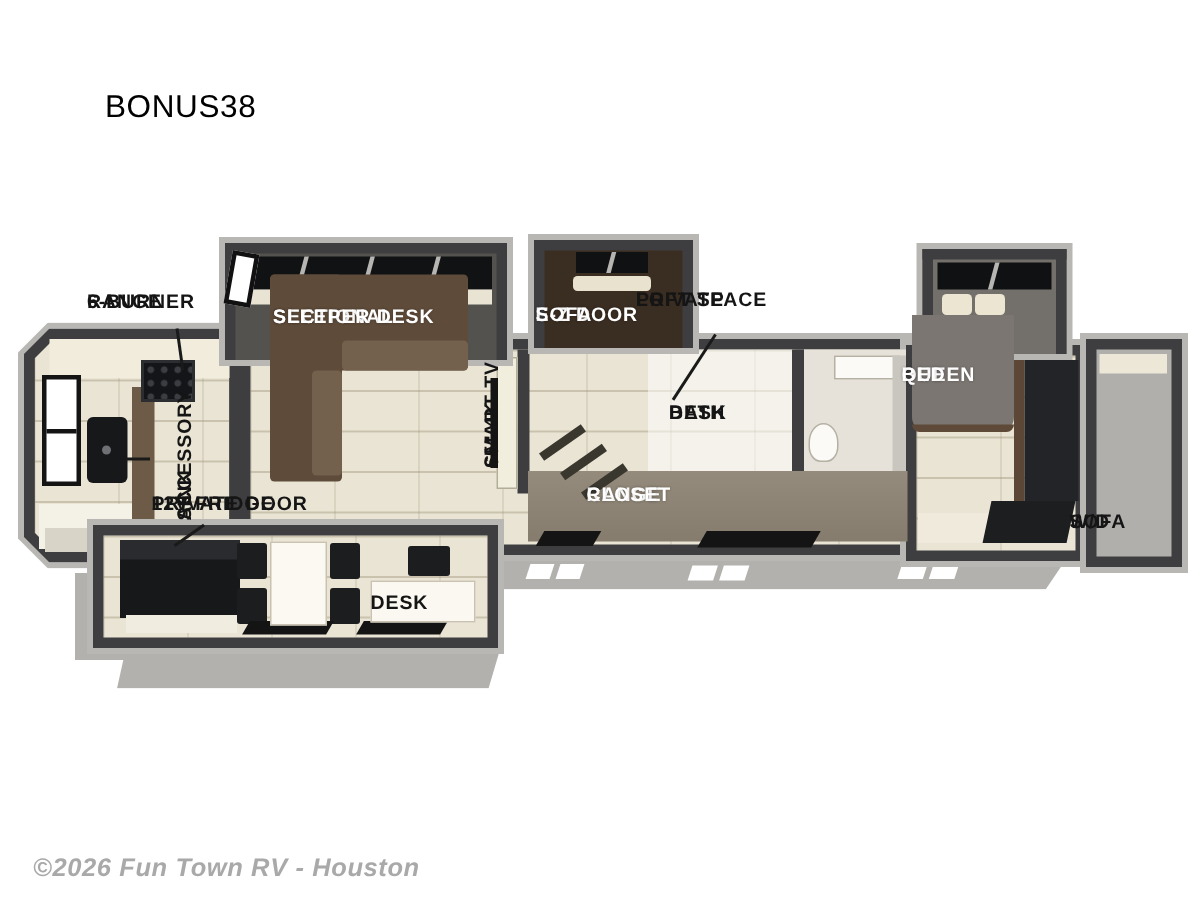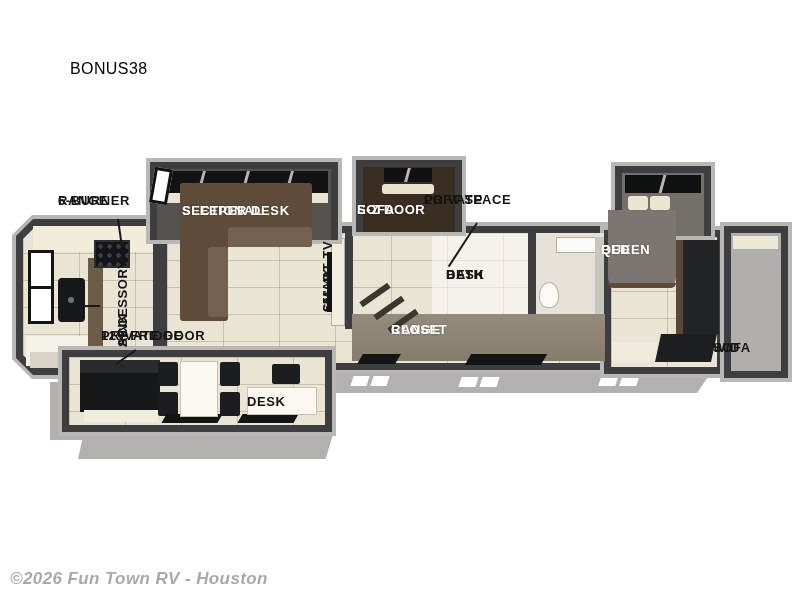--- a/index.html
+++ b/index.html
@@ -20,21 +20,21 @@
   .step{background:#fff;transform:skewX(-18deg);}
   .mat{background:#141414;transform:skewX(-30deg);}
   .chair{background:#1c1d1f;border-radius:2px;}
   .mullion{background:#b7b5b2;width:3px;transform:skewX(-15deg);}
 </style>
 </head>
 <body>
 
 <div id="stage">
 
-  <div style="left:70px;top:60px;font-size:16px;color:#000;letter-spacing:.4px;z-index:50;">BONUS38</div>
+  <div style="left:70px;top:60px;font-size:21px;color:#000;letter-spacing:.4px;z-index:50;">BONUS38</div>
 
   <div style="left:50px;top:382px;width:56px;height:58px;background:#b3b1ae;z-index:1;"></div>
   <div style="left:78px;top:424px;width:258px;height:35px;background:#b3b1ae;clip-path:polygon(3% 0,100% 0,96% 100%,0 100%);z-index:1;"></div>
   <div style="left:300px;top:362px;width:418px;height:31px;background:#b3b1ae;clip-path:polygon(0 0,100% 0,95% 100%,0 100%);z-index:1;"></div>
 
   <div class="step" style="left:352px;top:376px;width:16px;height:10px;z-index:2;"></div>
   <div class="step" style="left:372px;top:376px;width:16px;height:10px;z-index:2;"></div>
   <div class="step" style="left:460px;top:377px;width:17px;height:10px;z-index:2;"></div>
   <div class="step" style="left:481px;top:377px;width:17px;height:10px;z-index:2;"></div>
   <div class="step" style="left:600px;top:375px;width:17px;height:11px;z-index:2;"></div>
@@ -180,14 +180,14 @@
   </div>
   <div class="lbl white" style="left:601px;top:243px;width:80px;">
     <span>QUEEN</span>
       <span>BED</span>
   </div>
   <div class="lbl" style="left:713px;top:341px;width:62px;">
     <span>W/D</span>
       <span>SOFA</span>
   </div>
 
-  <div style="left:10px;top:569px;font-size:17px;font-weight:bold;font-style:italic;color:#a9a9a9;letter-spacing:.4px;z-index:50;">©2026 Fun Town RV - Houston</div>
+  <div style="left:22px;top:569px;font-size:17px;font-weight:bold;font-style:italic;color:#a9a9a9;letter-spacing:.4px;z-index:50;">©2026 Fun Town RV - Houston</div>
 </div>
 
 </body></html>

